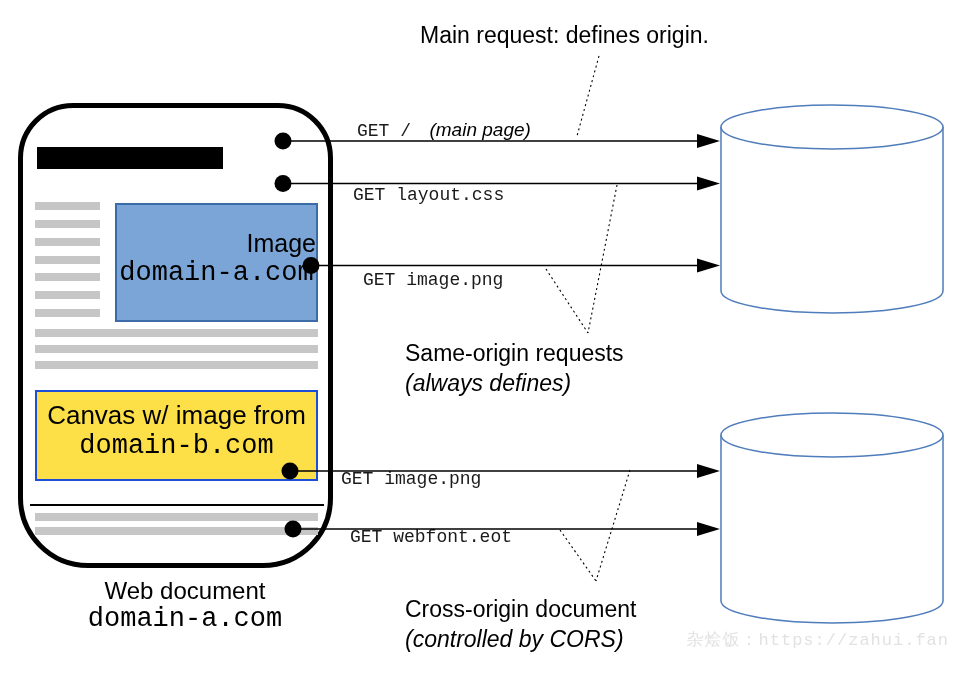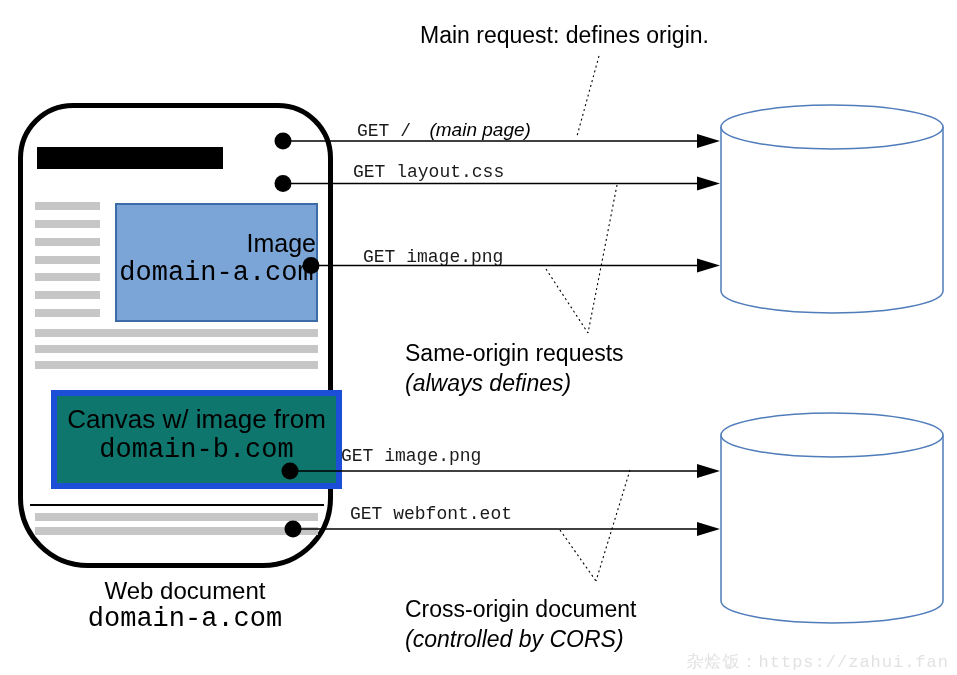--- a/index.html
+++ b/index.html
@@ -1,53 +1,53 @@
 <!DOCTYPE html>
 <html><head>
 <meta charset="utf-8">
 <style>
   html,body{margin:0;padding:0;background:#fff;}
   .stage{position:relative;width:957px;height:675px;background:#fff;overflow:hidden;
          font-family:"Liberation Sans",sans-serif;color:#000;}
   .abs{position:absolute;}
-  .mono{font-family:"Liberation Mono",monospace;}
+  .mono{font-family:"Liberation Mono",monospace;margin-top:23px;}
   .italic{font-style:italic;}
   .nowrap{white-space:nowrap;}
 
   
   .doc{position:absolute;left:18px;top:103px;width:305px;height:455px;
        border:5px solid #000;border-radius:55px 55px 70px 70px;background:#fff;}
   .titlebar{position:absolute;left:14px;top:39px;width:186px;height:22px;background:#000;}
   .skel{position:absolute;background:#c6c6c6;height:8px;}
   .skel-short{left:12px;width:65px;}
   .skel-wide{left:12px;width:283px;}
   .imgbox{position:absolute;left:92px;top:95px;width:199px;height:115px;
           background:#7ba5d6;border:2px solid #3c6ca8;}
   .imgbox .l1{margin-top:24px;font-size:25px;line-height:28px;text-align:right;}
   .imgbox .l2{font-size:27px;line-height:32px;text-align:center;white-space:nowrap;
               font-family:"Liberation Mono",monospace;}
-  .canvasbox{position:absolute;left:28px;top:282px;width:279px;height:87px;
-             background:#0f766e;border:6px solid #1d4ed8;}
+  .canvasbox{position:absolute;left:12px;top:282px;width:279px;height:87px;
+             background:#fde047;border:2px solid #1d4ed8;}
   .canvasbox .l1{margin-top:8px;font-size:26px;line-height:30px;text-align:center;white-space:nowrap;}
   .canvasbox .l2{font-size:27px;line-height:32px;text-align:center;white-space:nowrap;
                  font-family:"Liberation Mono",monospace;}
   .divline{position:absolute;left:7px;top:396px;width:294px;height:0;border-top:2px solid #000;}
 
   
   .title{left:420px;top:22px;font-size:23px;}
   .getlabel{font-size:18px;color:#1a1a1a;}
   .getnote{font-size:19px;}
   .caption{font-size:23px;line-height:30px;margin-left:23px;}
   .server-label{width:222px;text-align:center;}
   .server-l1{font-size:23px;line-height:26px;}
   .server-l2{font-size:24px;line-height:28px;font-family:"Liberation Mono",monospace;}
   .doccap1{left:40px;top:577px;width:290px;text-align:center;font-size:24px;}
   .doccap2{left:40px;top:604px;width:290px;text-align:center;font-size:27px;
            font-family:"Liberation Mono",monospace;}
-  .watermark{right:8px;top:650px;font-size:17px;color:#e2e2e2;
+  .watermark{right:8px;top:628px;font-size:17px;color:#e2e2e2;
              font-family:"Liberation Mono",monospace;letter-spacing:1px;}
 
   svg.lines{position:absolute;left:0;top:0;pointer-events:none;}
   .dotted{stroke:#000;stroke-width:1.1;stroke-dasharray:2 3;fill:none;}
   .arrowline{stroke:#000;stroke-width:1.6;}
   .cyl{fill:#fff;stroke:#4f7cba;stroke-width:1.5;}
 </style>
 </head>
 <body>
 

